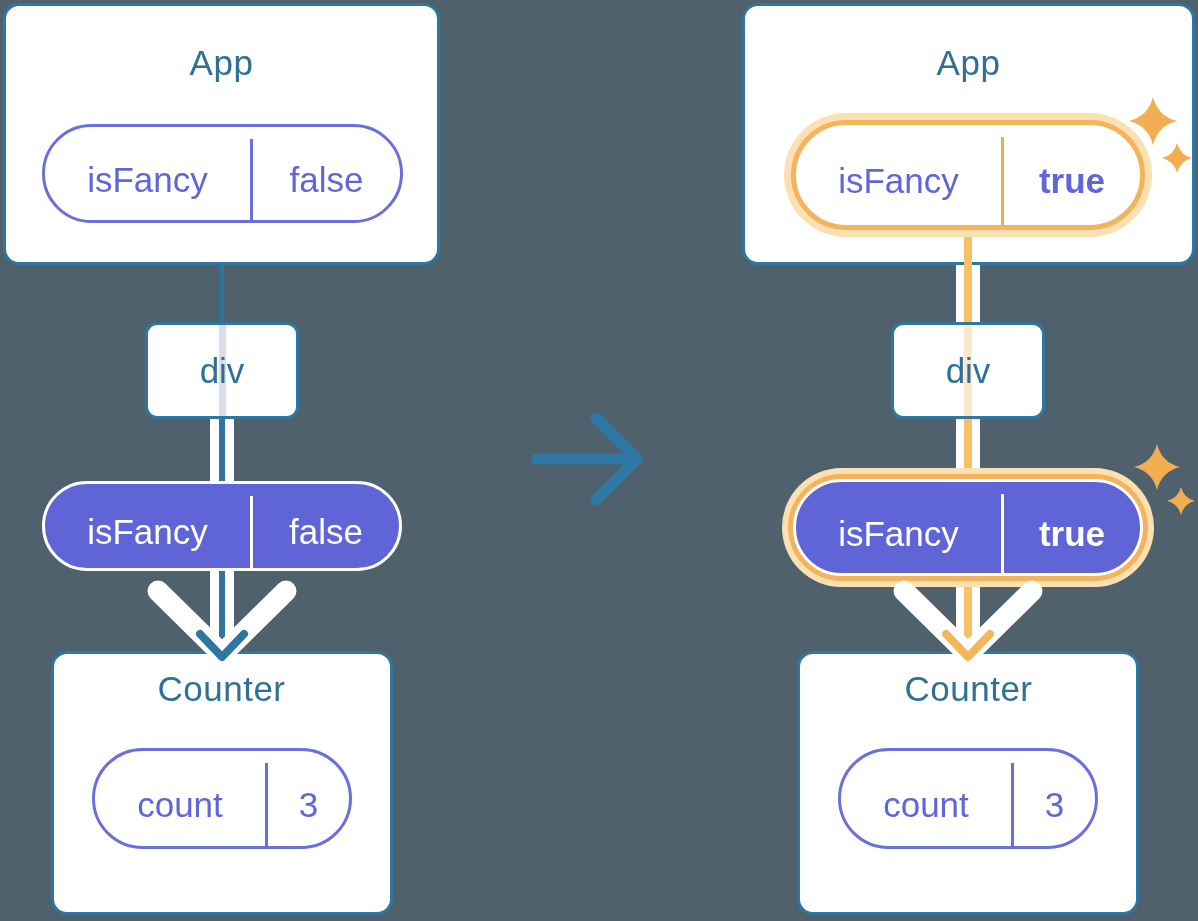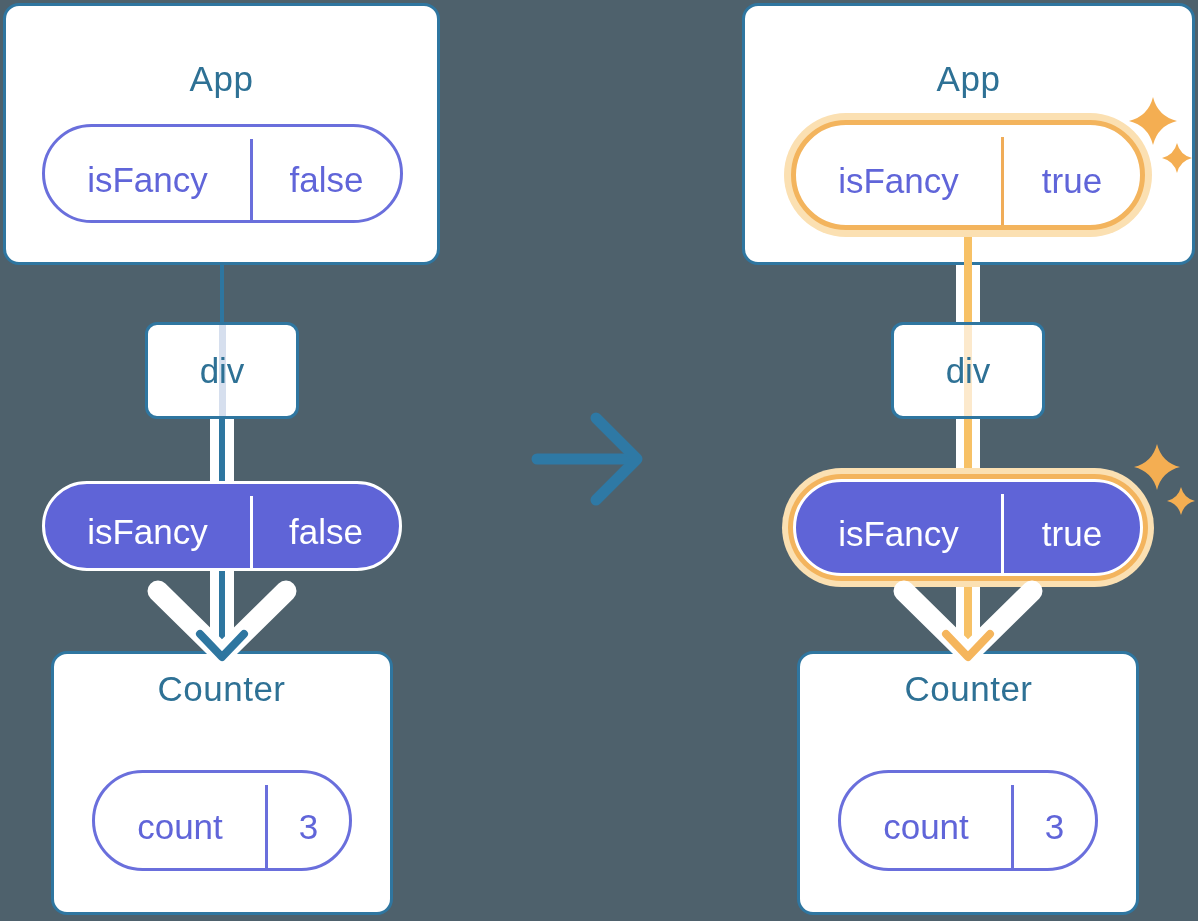--- a/index.html
+++ b/index.html
@@ -14,21 +14,21 @@
   .panel.after{left:742px;width:453px;--cx:226px;}
 
   
   .card{position:absolute;background:#fff;border:3px solid #2F76A0;border-radius:16px;box-sizing:border-box;z-index:1;}
   .app-card{left:0;top:0;width:100%;height:262px;}
   .div-card{left:calc(var(--cx) - 77px);top:319px;width:154px;height:97px;border-radius:12px;}
   .counter-card{left:calc(var(--cx) - 171px);top:648px;width:342px;height:264px;}
 
   .title{position:absolute;width:100%;left:0;text-align:center;
     color:#2E7195;font-size:35px;font-weight:500;letter-spacing:.5px;z-index:4;}
-  .app-title{top:56px;}
+  .app-title{top:40px;}
   .div-label{left:calc(var(--cx) - 77px);top:319px;width:154px;height:97px;display:flex;align-items:center;justify-content:center;position:absolute;color:#2E7195;font-size:35px;font-weight:500;z-index:4;}
   .counter-title{top:666px;}
 
   
   .seg{position:absolute;z-index:2;}
   .seg-white{left:calc(var(--cx) - 12px);width:24px;background:#fff;}
   .seg-teal{left:calc(var(--cx) - 3px);width:6px;background:#2E76A0;}
   .seg-teal-thin{left:calc(var(--cx) - 2px);width:4px;background:#2E76A0;}
   .seg-orange{left:calc(var(--cx) - 4px);width:8px;background:#F7C166;}
   .seg-faint-blue{left:calc(var(--cx) - 3px);width:7px;background:#D6DFEE;z-index:3;}
@@ -60,26 +60,26 @@
   .state-pill-before .pill-key{border-right:3px solid #fff;}
 
   .state-pill-after{
     left:calc(var(--cx) - 175px);top:476px;width:350px;height:97px;
     border:3px solid #fff;border-radius:49px;background:#5F64D7;color:#fff;
     box-shadow:0 0 0 5px #F3B45D,0 0 0 11px #FBE0B2;
   }
   .state-pill-after .pill-key{border-right:3px solid #fff;}
 
   .counter-pill{
-    left:calc(var(--cx) - 130px);top:767px;width:260px;height:101px;
+    left:calc(var(--cx) - 130px);top:745px;width:260px;height:101px;
     border:3px solid #6A6FDC;border-radius:51px;background:#fff;color:#6065D9;
   }
   .counter-pill .pill-key{width:170px;border-right:3px solid #6A6FDC;}
 
-  .panel.after .bold-val{font-weight:400;}
+  .panel.after .bold-val{font-weight:700;}
 
   .overlay{position:absolute;inset:0;z-index:5;pointer-events:none;}
 </style>
 </head>
 <body>
 
 <div class="stage">
 
   <div class="panel before">
     <div class="card app-card"></div>

